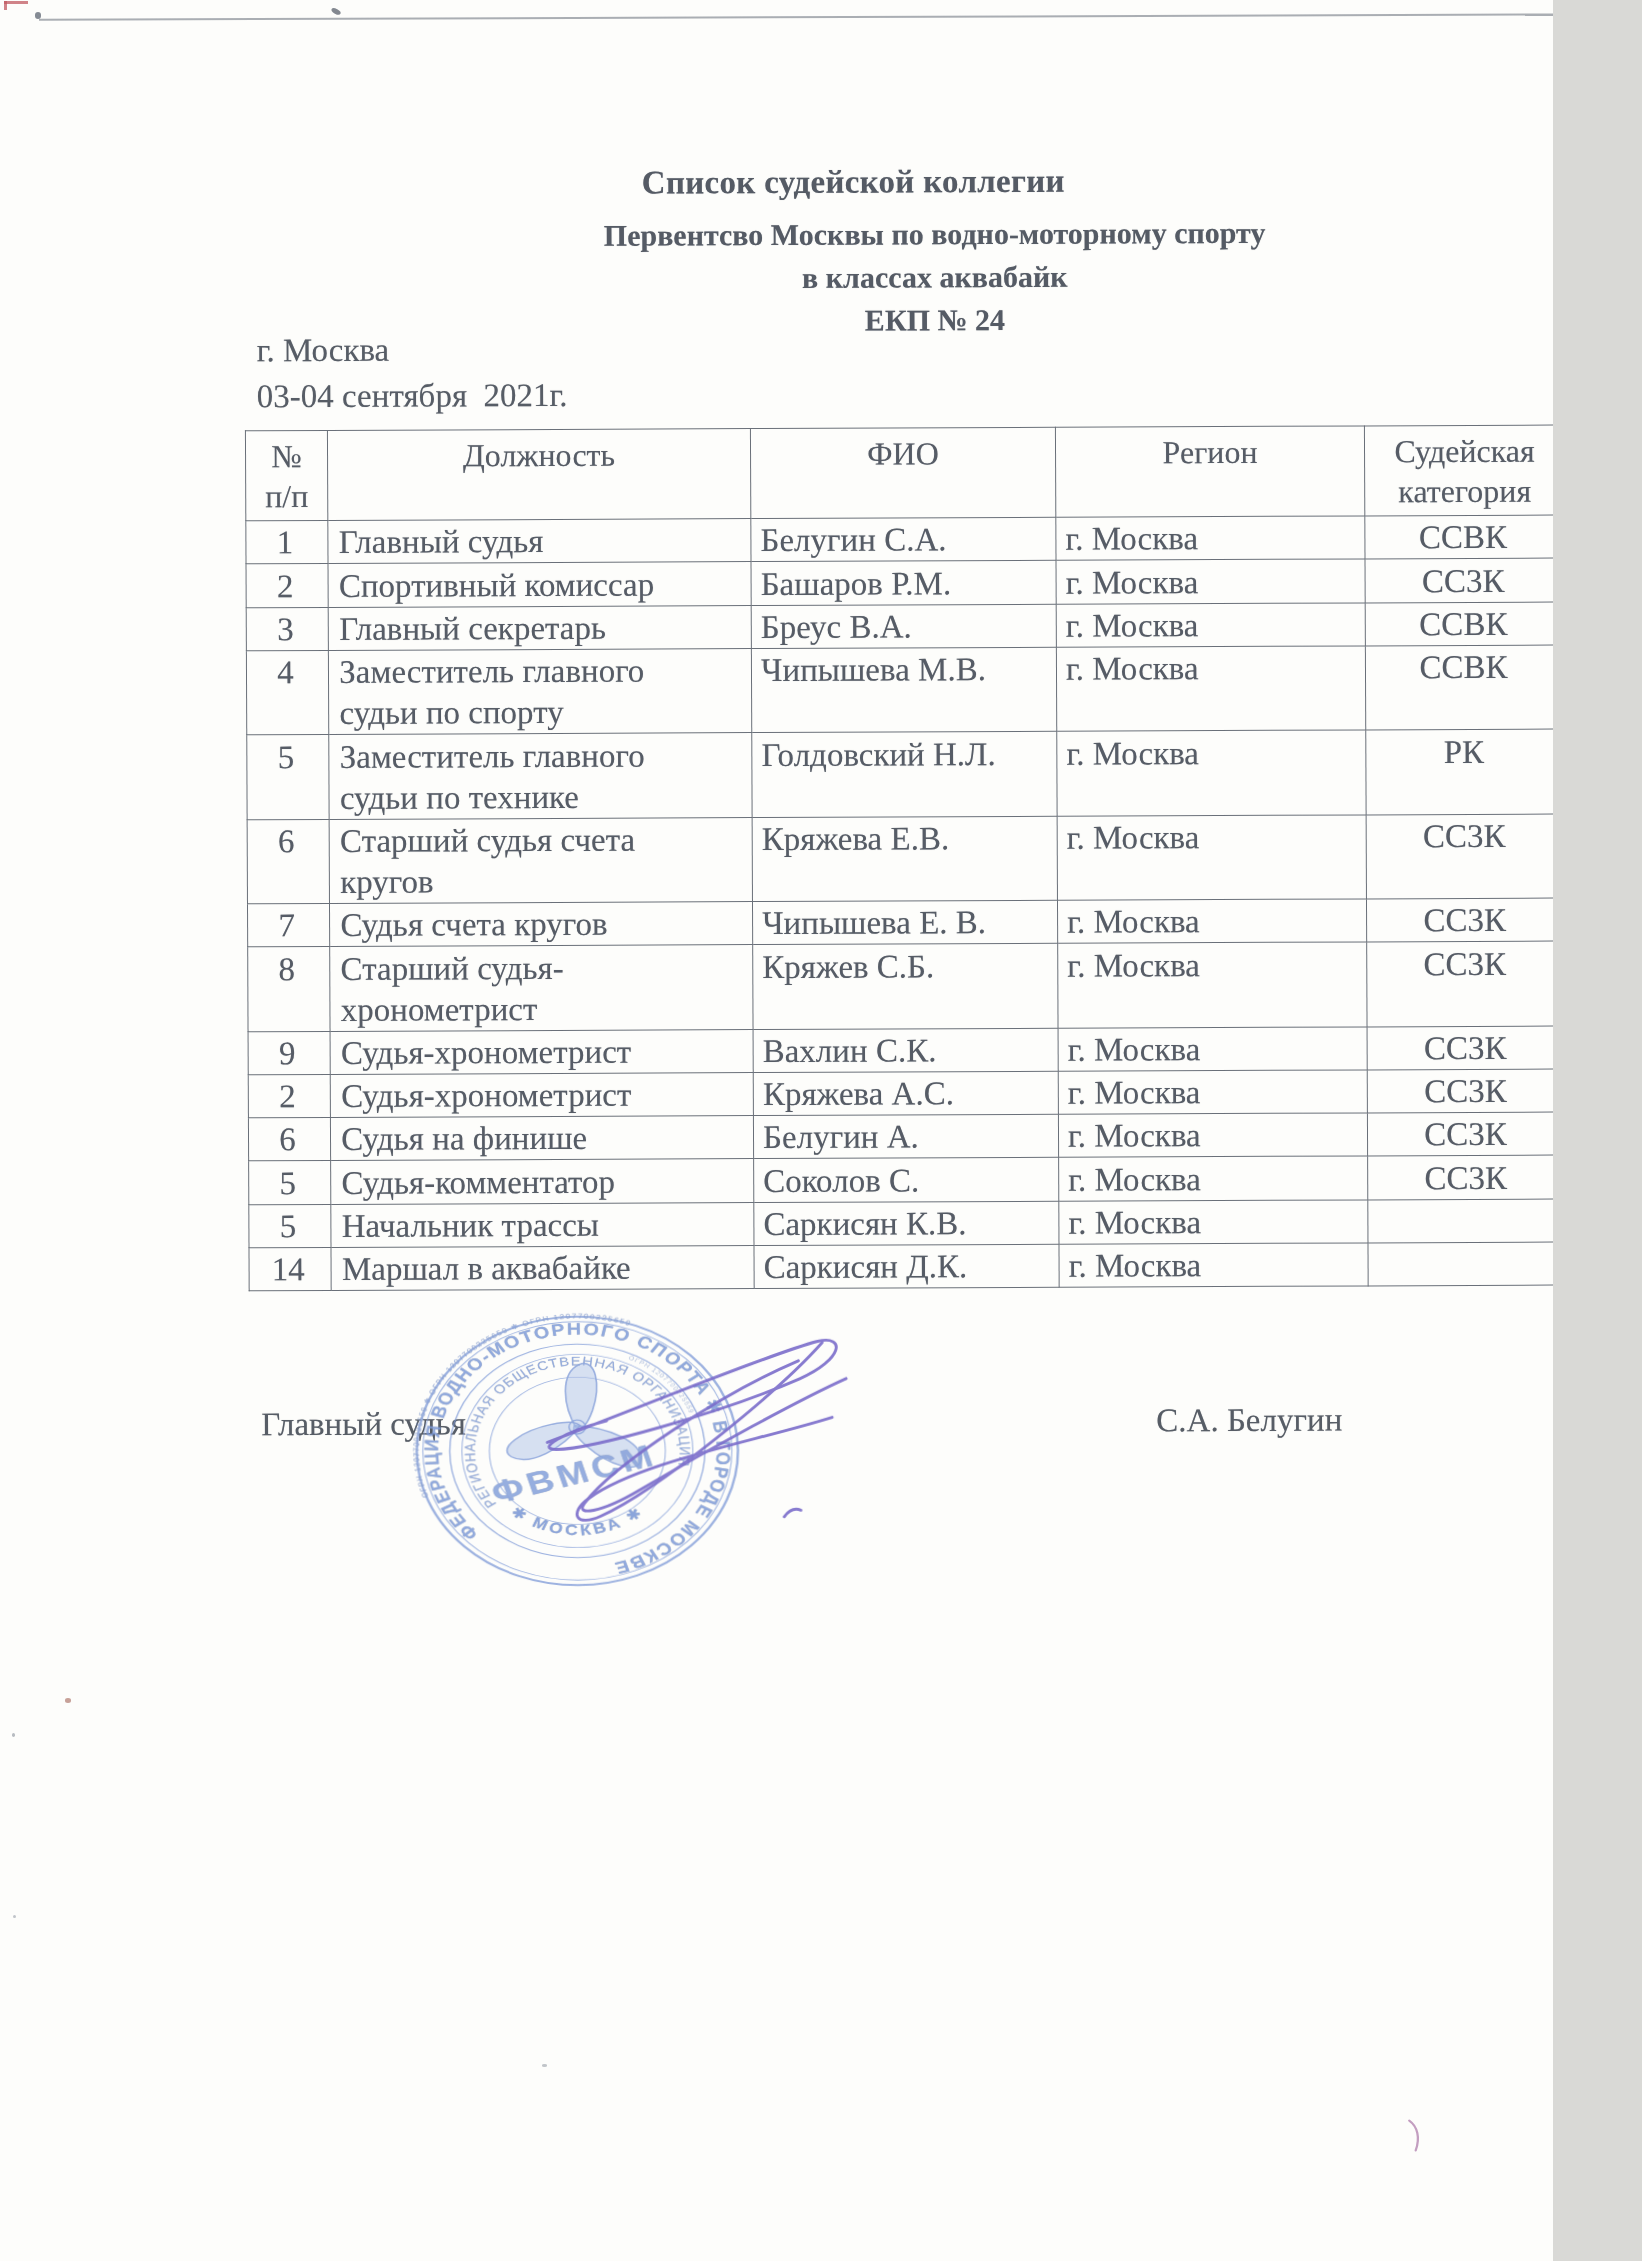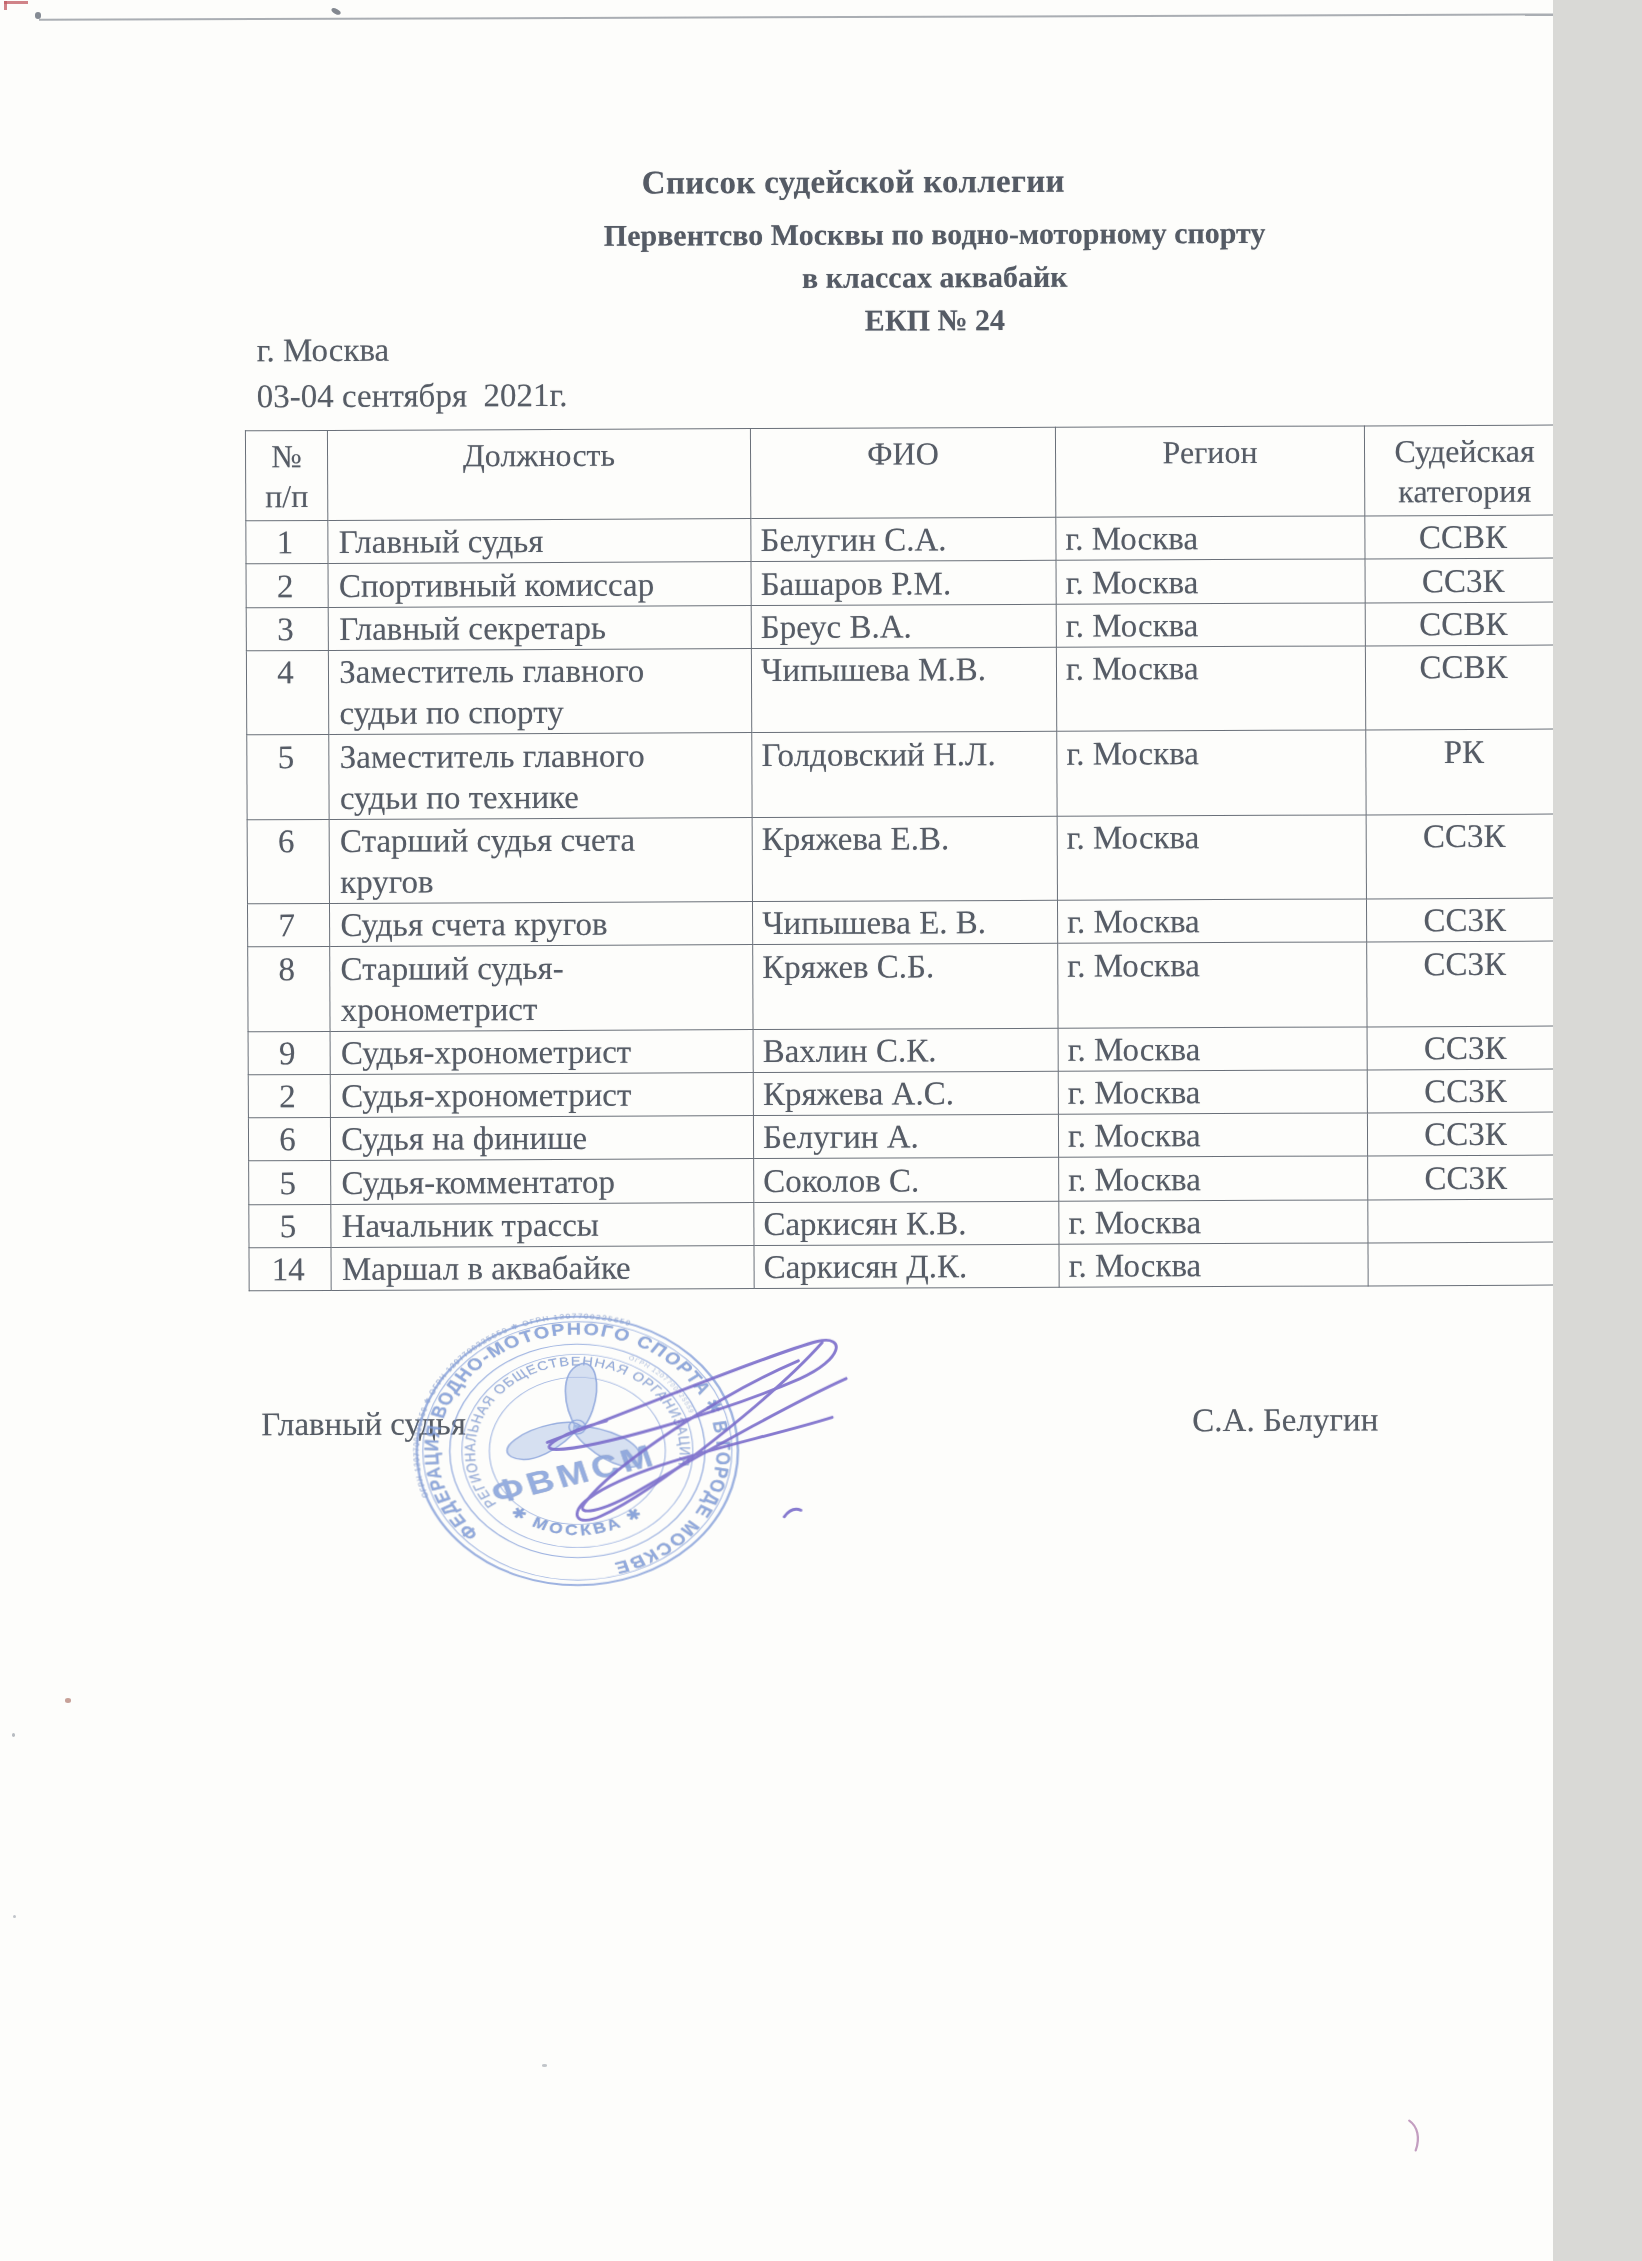--- a/index.html
+++ b/index.html
@@ -34,21 +34,21 @@
   }
   .judges td {
     height:40px; vertical-align:top; line-height:41px; white-space:pre-line;
     padding:1.3px 3.9px 0 10.3px;
   }
   td.col-num { text-align:center; padding-left:0; }
   td.col-name, td.col-region { padding-left:9px; }
   td.col-category { text-align:center; padding-left:0; font-size:33px; }
   
   .signer-role { position:absolute; left:259px; top:1404px; font-size:33px; }
-  .signer-name { position:absolute; left:1190px; top:1404px; font-size:33px; }
+  .signer-name { position:absolute; left:1154px; top:1404px; font-size:33px; }
   .stamp-svg {
     position:absolute; left:410px; top:1312px; width:330px; height:276px;
     opacity:0.88; filter:blur(0.3px); z-index:3;
   }
   .stamp-svg text { font-family:"Liberation Sans","DejaVu Sans",sans-serif; fill:#7c99d7; }
   .ring-stroke { fill:none; stroke:#7c99d7; }
   .ogrn-text  { font-size:15px; letter-spacing:2.5px; opacity:0.8; }
   .ogrn-inner { font-size:13px; letter-spacing:2px; opacity:0.55; }
   .outer-ring-text { font-size:36px; letter-spacing:3px; font-weight:bold; opacity:0.95; }
   .inner-ring-text { font-size:27px; letter-spacing:2px; opacity:0.9; }

